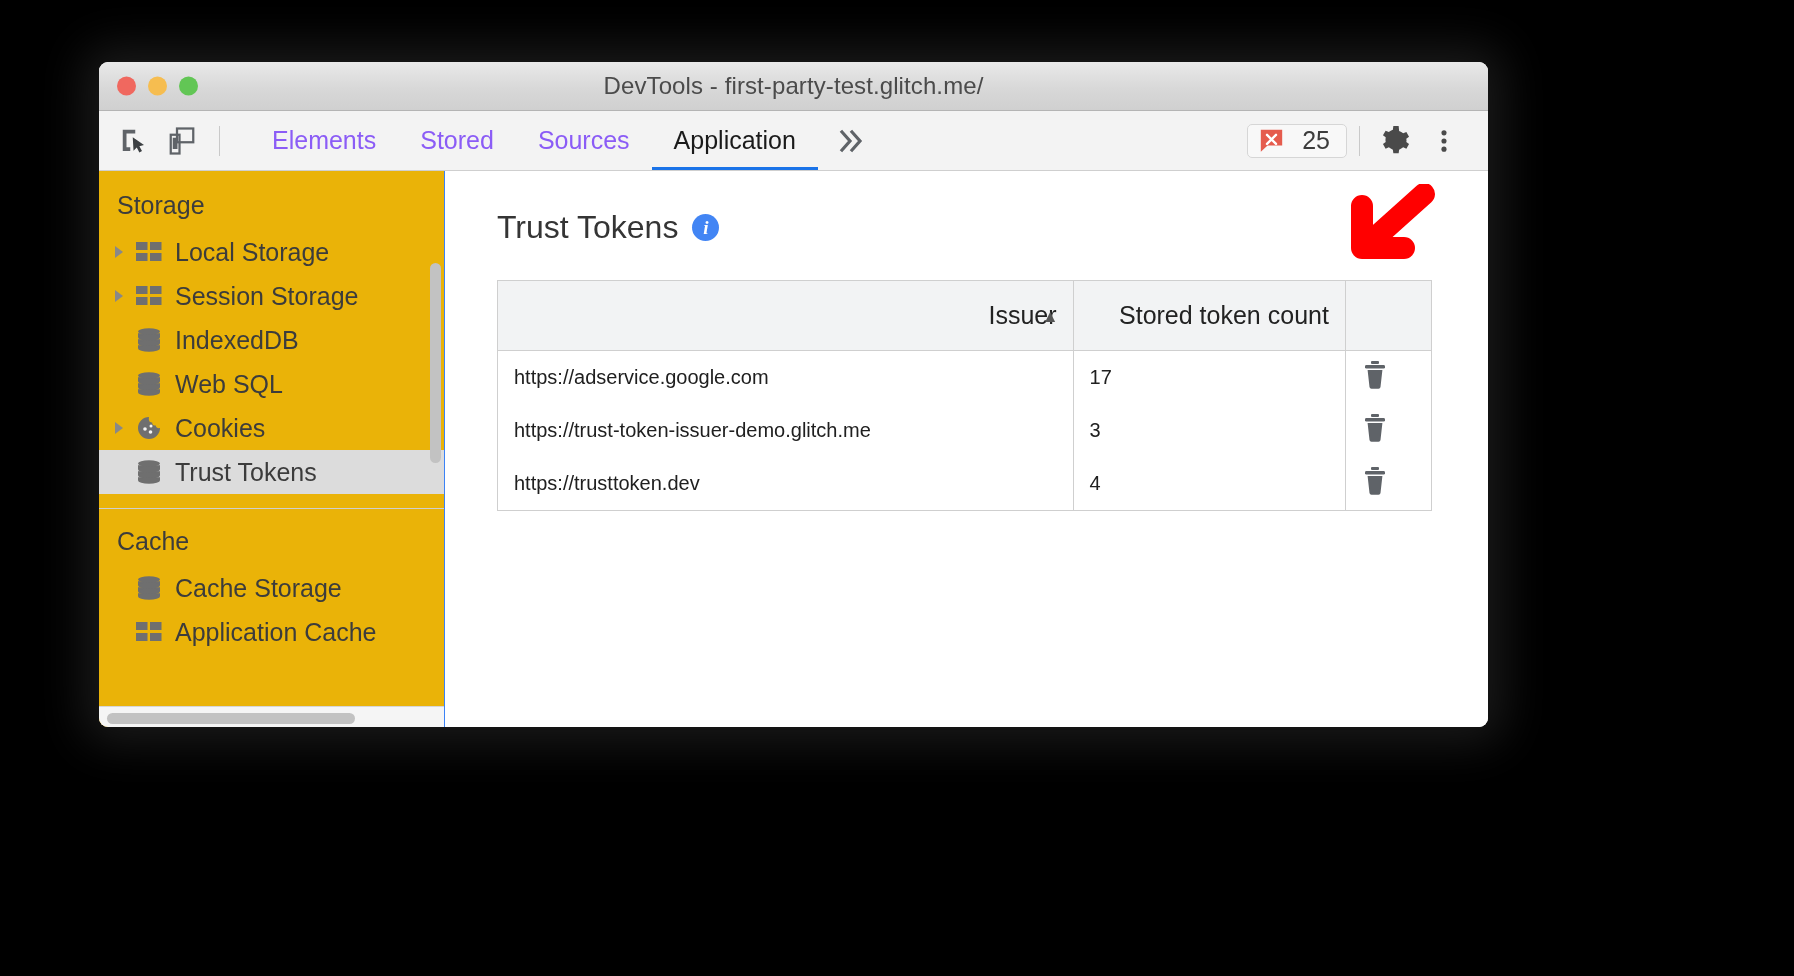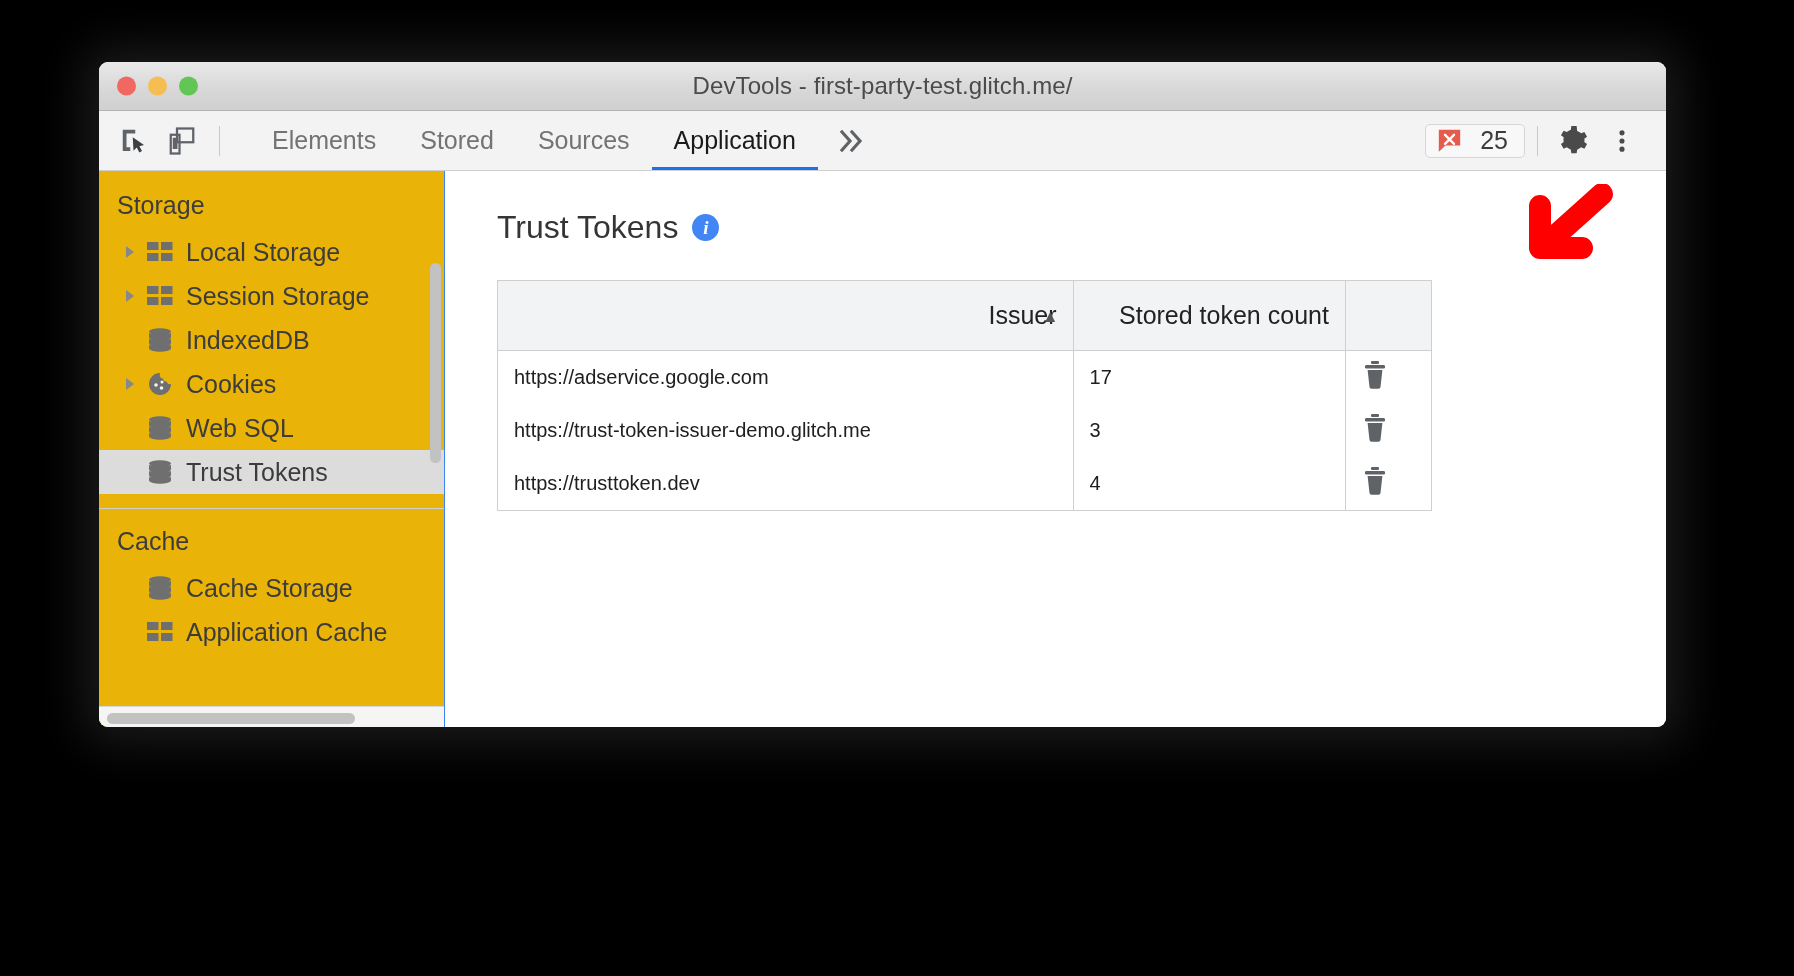--- a/index.html
+++ b/index.html
@@ -20,21 +20,21 @@
     position: relative;
     width: 1794px;
     height: 976px;
     background: #000000;
   }
 
   .window {
     position: absolute;
     left: 99px;
     top: 62px;
-    width: 1567px;
+    width: 1389px;
     height: 665px;
     background: #ffffff;
     border-radius: 9px;
     overflow: hidden;
     box-shadow: 0 0 46px 16px rgba(255,255,255,0.10);
   }
 
   
   .titlebar {
     position: relative;
@@ -103,21 +103,21 @@
   .tabs {
     display: flex;
     align-items: stretch;
     margin-left: 10px;
   }
   .tab {
     display: flex;
     align-items: center;
     padding: 0 22px;
     font-size: 25px;
-    color: #737373;
+    color: #8b5cf6;
     white-space: nowrap;
     position: relative;
     cursor: default;
   }
   .tab.active {
     color: #1a1a1a;
   }
   .tab.active::after {
     content: "";
     position: absolute;
@@ -184,21 +184,21 @@
   }
   .group-title {
     font-size: 25px;
     color: #3c3c3c;
     padding: 6px 0 10px 18px;
   }
   .tree-item {
     display: flex;
     align-items: center;
     height: 44px;
-    padding-left: 18px;
+    padding-left: 7px;
     font-size: 25px;
     color: #3c3c3c;
     cursor: default;
     white-space: nowrap;
   }
   .tree-item.selected {
     background: #dcdcdc;
   }
   .twisty {
     width: 26px;
@@ -475,50 +475,50 @@
                 <rect x="2" y="12.2" width="22" height="4" fill="#6f6f6f"></rect>
                 <ellipse cx="13" cy="16.5" rx="11" ry="3.2" fill="#6f6f6f"></ellipse>
                 <rect x="2" y="18.2" width="22" height="3" fill="#6f6f6f"></rect>
                 <ellipse cx="13" cy="21.5" rx="11" ry="3.2" fill="#6f6f6f"></ellipse>
               </svg>
             </span>
             <span class="tree-label">IndexedDB</span>
           </div>
 
           <div class="tree-item">
-            <span class="twisty">
-              <svg width="14" height="16" viewBox="0 0 14 16">
-                  <path d="M3 2 L11 8 L3 14 Z" fill="#888888"></path>
-                </svg>
-            </span>
-            <span class="tree-icon">
-              <svg width="26" height="26" viewBox="0 0 26 26">
-                <path d="M13 2a11 11 0 1011 11c-2.2.6-4-.6-4.2-2.6-2.2.5-3.8-.9-3.6-3-2.4.3-3.9-1.4-3.2-5.4z" fill="#6f6f6f"></path>
-                <circle cx="9" cy="14" r="1.8" fill="#f5f5f5"></circle>
-                <circle cx="14.5" cy="17" r="1.8" fill="#f5f5f5"></circle>
-                <circle cx="15" cy="11" r="1.5" fill="#f5f5f5"></circle>
-              </svg>
-            </span>
-            <span class="tree-label">Cookies</span>
-          </div>
-
-          <div class="tree-item">
             <span class="twisty empty"></span>
             <span class="tree-icon">
               <svg width="26" height="26" viewBox="0 0 26 26">
                 <ellipse cx="13" cy="4.5" rx="11" ry="3.2" fill="#6f6f6f"></ellipse>
                 <rect x="2" y="6.2" width="22" height="4" fill="#6f6f6f"></rect>
                 <ellipse cx="13" cy="10.5" rx="11" ry="3.2" fill="#6f6f6f"></ellipse>
                 <rect x="2" y="12.2" width="22" height="4" fill="#6f6f6f"></rect>
                 <ellipse cx="13" cy="16.5" rx="11" ry="3.2" fill="#6f6f6f"></ellipse>
                 <rect x="2" y="18.2" width="22" height="3" fill="#6f6f6f"></rect>
                 <ellipse cx="13" cy="21.5" rx="11" ry="3.2" fill="#6f6f6f"></ellipse>
               </svg>
             </span>
             <span class="tree-label">Web SQL</span>
+          </div>
+
+          <div class="tree-item">
+            <span class="twisty">
+              <svg width="14" height="16" viewBox="0 0 14 16">
+                  <path d="M3 2 L11 8 L3 14 Z" fill="#888888"></path>
+                </svg>
+            </span>
+            <span class="tree-icon">
+              <svg width="26" height="26" viewBox="0 0 26 26">
+                <path d="M13 2a11 11 0 1011 11c-2.2.6-4-.6-4.2-2.6-2.2.5-3.8-.9-3.6-3-2.4.3-3.9-1.4-3.2-5.4z" fill="#6f6f6f"></path>
+                <circle cx="9" cy="14" r="1.8" fill="#f5f5f5"></circle>
+                <circle cx="14.5" cy="17" r="1.8" fill="#f5f5f5"></circle>
+                <circle cx="15" cy="11" r="1.5" fill="#f5f5f5"></circle>
+              </svg>
+            </span>
+            <span class="tree-label">Cookies</span>
           </div>
 
           <div class="tree-item selected">
             <span class="twisty empty"></span>
             <span class="tree-icon">
               <svg width="26" height="26" viewBox="0 0 26 26">
                 <ellipse cx="13" cy="4.5" rx="11" ry="3.2" fill="#6f6f6f"></ellipse>
                 <rect x="2" y="6.2" width="22" height="4" fill="#6f6f6f"></rect>
                 <ellipse cx="13" cy="10.5" rx="11" ry="3.2" fill="#6f6f6f"></ellipse>
                 <rect x="2" y="12.2" width="22" height="4" fill="#6f6f6f"></rect>

